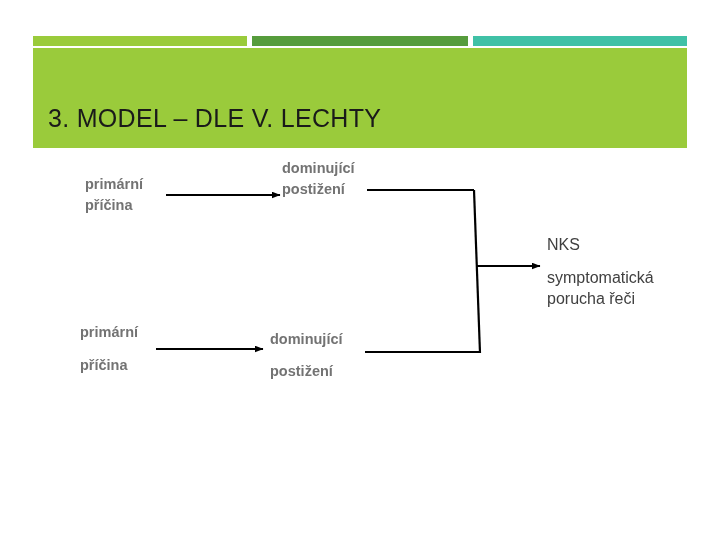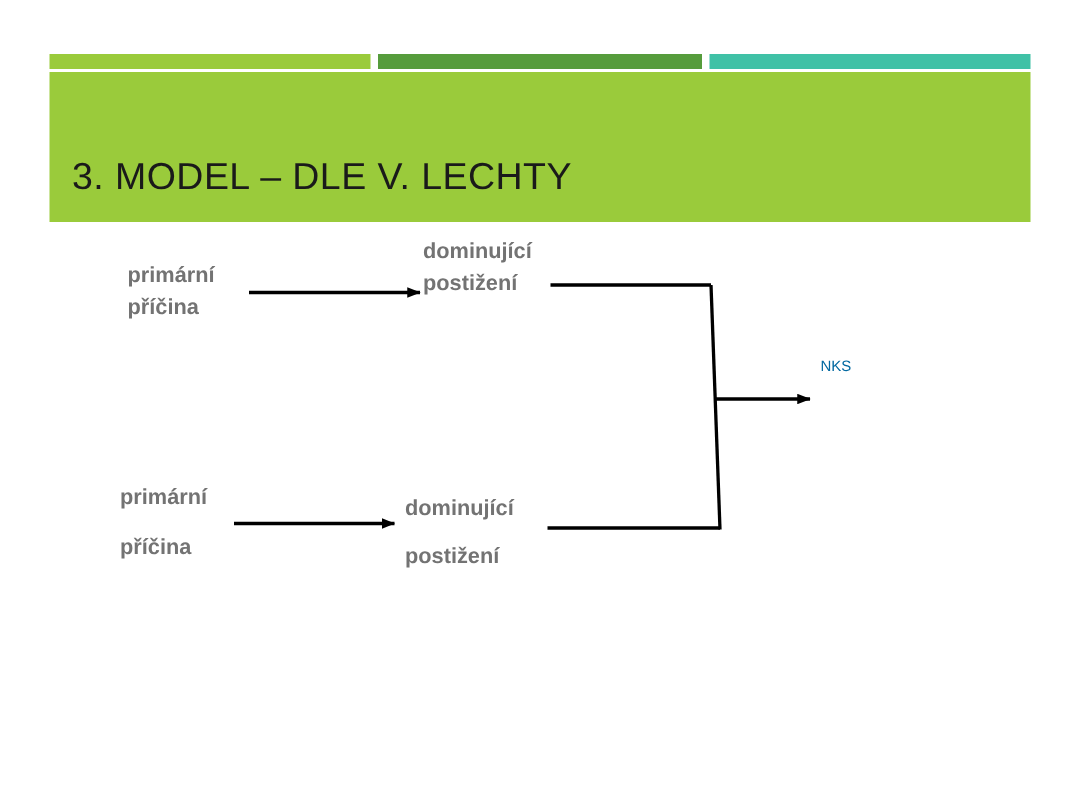--- a/index.html
+++ b/index.html
@@ -57,23 +57,23 @@
   .dtext {
     position: absolute;
     font-size: 14.5px;
     font-weight: 700;
     color: #737373;
     line-height: 21px;
     white-space: pre-line;
   }
   .dtext-plain {
     position: absolute;
-    font-size: 10px;
+    font-size: 16px;
     font-weight: 400;
-    color: #0369a1;
+    color: #404040;
     line-height: 21px;
     white-space: pre-line;
   }
 
   #txt-primarni-1   { left: 85px;  top: 174px; }
   #txt-dominujici   { left: 282px; top: 158px; }
   #txt-primarni-2a  { left: 80px;  top: 322px; }
   #txt-primarni-2b  { left: 80px;  top: 355px; }
   #txt-paralelni    { left: 270px; top: 329px; }
   #txt-postizeni2   { left: 270px; top: 361px; }
@@ -112,20 +112,22 @@
   <div class="dtext" id="txt-primarni-2a">primární</div>
 
   <div class="dtext" id="txt-primarni-2b">příčina</div>
 
   <div class="dtext" id="txt-paralelni">dominující</div>
 
   <div class="dtext" id="txt-postizeni2">postižení</div>
 
   <div class="dtext-plain" id="txt-nks">NKS</div>
 
+  <div class="dtext-plain" id="txt-symptom">symptomatická
+porucha řeči</div>
 
   <svg id="connectors" viewBox="0 0 720 540" xmlns="http://www.w3.org/2000/svg">
     <defs>
       <marker id="arrowhead" markerWidth="9" markerHeight="7" refX="8.5" refY="3.5" orient="auto" markerUnits="userSpaceOnUse">
         <polygon points="0 0, 9 3.5, 0 7" fill="#000000"></polygon>
       </marker>
     </defs>
 
     <line x1="166" y1="195" x2="280" y2="195" stroke="#000000" stroke-width="2.2" marker-end="url(#arrowhead)"></line>
 

